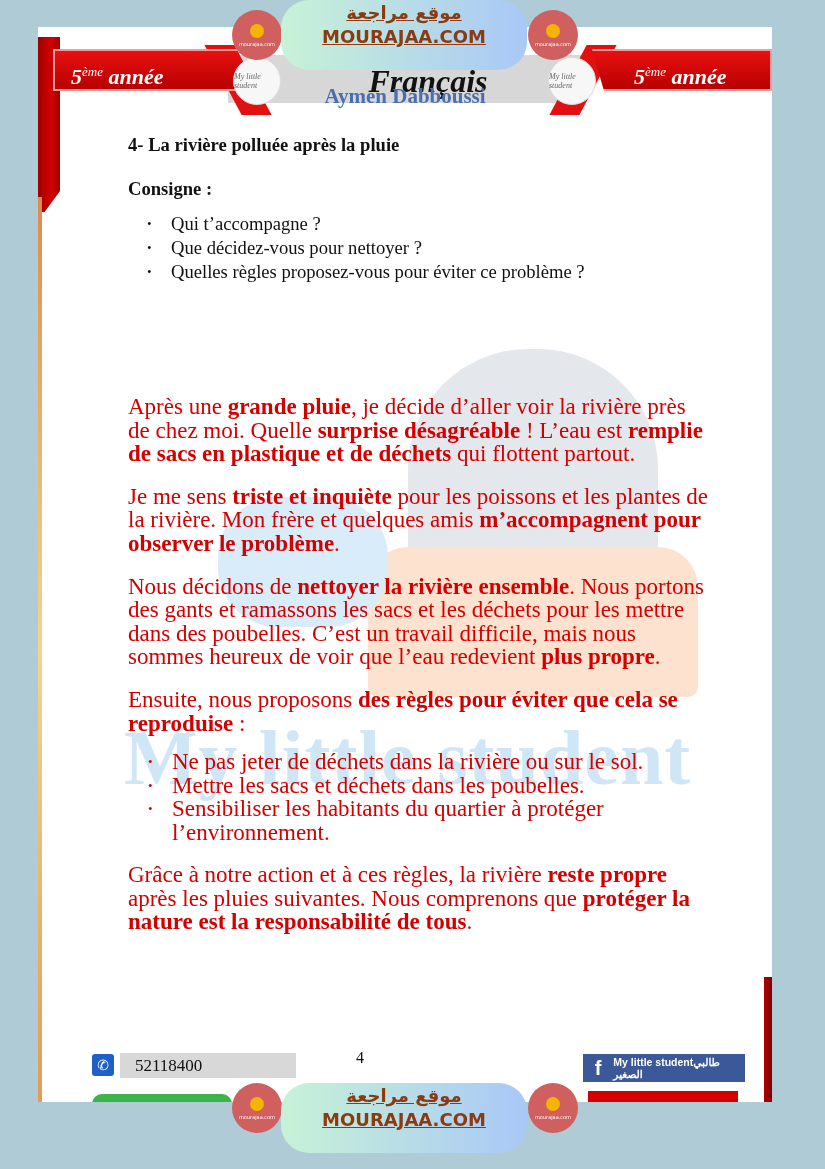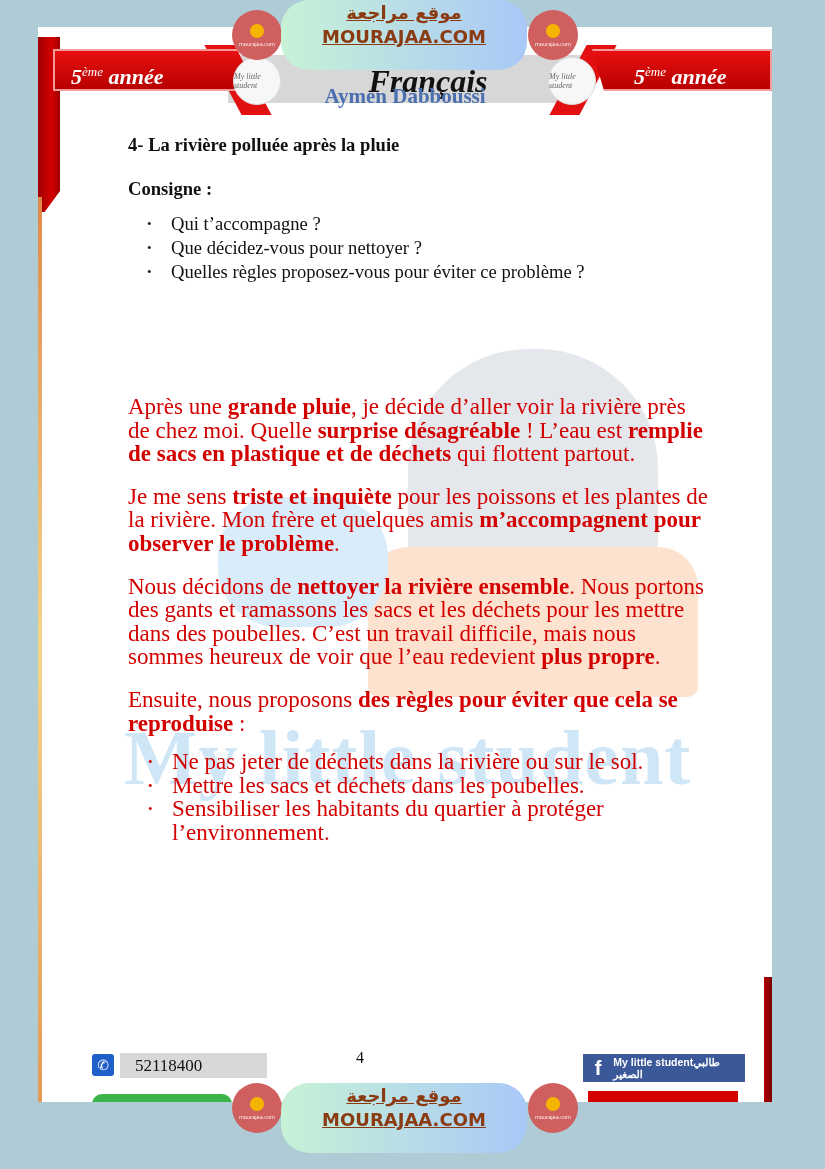--- a/index.html
+++ b/index.html
@@ -102,21 +102,21 @@
   
   .page-number { position:absolute; left:318px; top:1022px; font-size:16px; color:#111; }
   .phone-box {
     position:absolute; left:54px; top:1025px; height:26px; display:flex; align-items:center;
   }
   .phone-icon {
     width:22px; height:22px; background:#1f5fc8; border-radius:3px; color:#fff;
     font-size:14px; display:flex; align-items:center; justify-content:center;
   }
   .phone-number {
-    margin-left:6px; width:147px; height:25px; background:#d8d8d8;
+    margin-left:6px; width:176px; height:25px; background:#d8d8d8;
     font-size:17px; line-height:25px; padding-left:15px; box-sizing:border-box; color:#111;
   }
   .whatsapp-bar {
     position:absolute; left:54px; top:1067px; width:140px; height:14px;
     background:#3bb54a; border-radius:10px 10px 0 0;
   }
   .fb-box {
     position:absolute; left:545px; top:1027px; width:162px; height:28px;
     background:#3b5998; color:#fff; display:flex; align-items:center;
     font-family:"Liberation Sans", sans-serif; font-size:10.5px; font-weight:bold;
@@ -192,20 +192,21 @@
   <div class="answer">
     <p><span>Après une </span><b>grande pluie</b><span>, je décide d’aller voir la rivière près de chez moi. Quelle </span><b>surprise désagréable</b><span> ! L’eau est </span><b>remplie de sacs en plastique et de déchets</b><span> qui flottent partout.</span></p>
     <p><span>Je me sens </span><b>triste et inquiète</b><span> pour les poissons et les plantes de la rivière. Mon frère et quelques amis </span><b>m’accompagnent pour observer le problème</b><span>.</span></p>
     <p><span>Nous décidons de </span><b>nettoyer la rivière ensemble</b><span>. Nous portons des gants et ramassons les sacs et les déchets pour les mettre dans des poubelles. C’est un travail difficile, mais nous sommes heureux de voir que l’eau redevient </span><b>plus propre</b><span>.</span></p>
     <p style="margin-bottom:19px"><span>Ensuite, nous proposons </span><b>des règles pour éviter que cela se reproduise</b><span> :</span></p>
     <ul>
       <li>Ne pas jeter de déchets dans la rivière ou sur le sol.</li>
       <li>Mettre les sacs et déchets dans les poubelles.</li>
       <li>Sensibiliser les habitants du quartier à protéger l’environnement.</li>
     </ul>
+    <p><span>Grâce à notre action et à ces règles, la rivière </span><b>reste propre</b><span> après les pluies suivantes. Nous comprenons que </span><b>protéger la nature est la responsabilité de tous</b><span>.</span></p>
   </div>
 
   <div class="page-number">4</div>
   <div class="phone-box">
     <div class="phone-icon">✆</div>
     <div class="phone-number">52118400</div>
   </div>
   <div class="whatsapp-bar"></div>
   <div class="fb-box">
     <span class="f">f</span>

